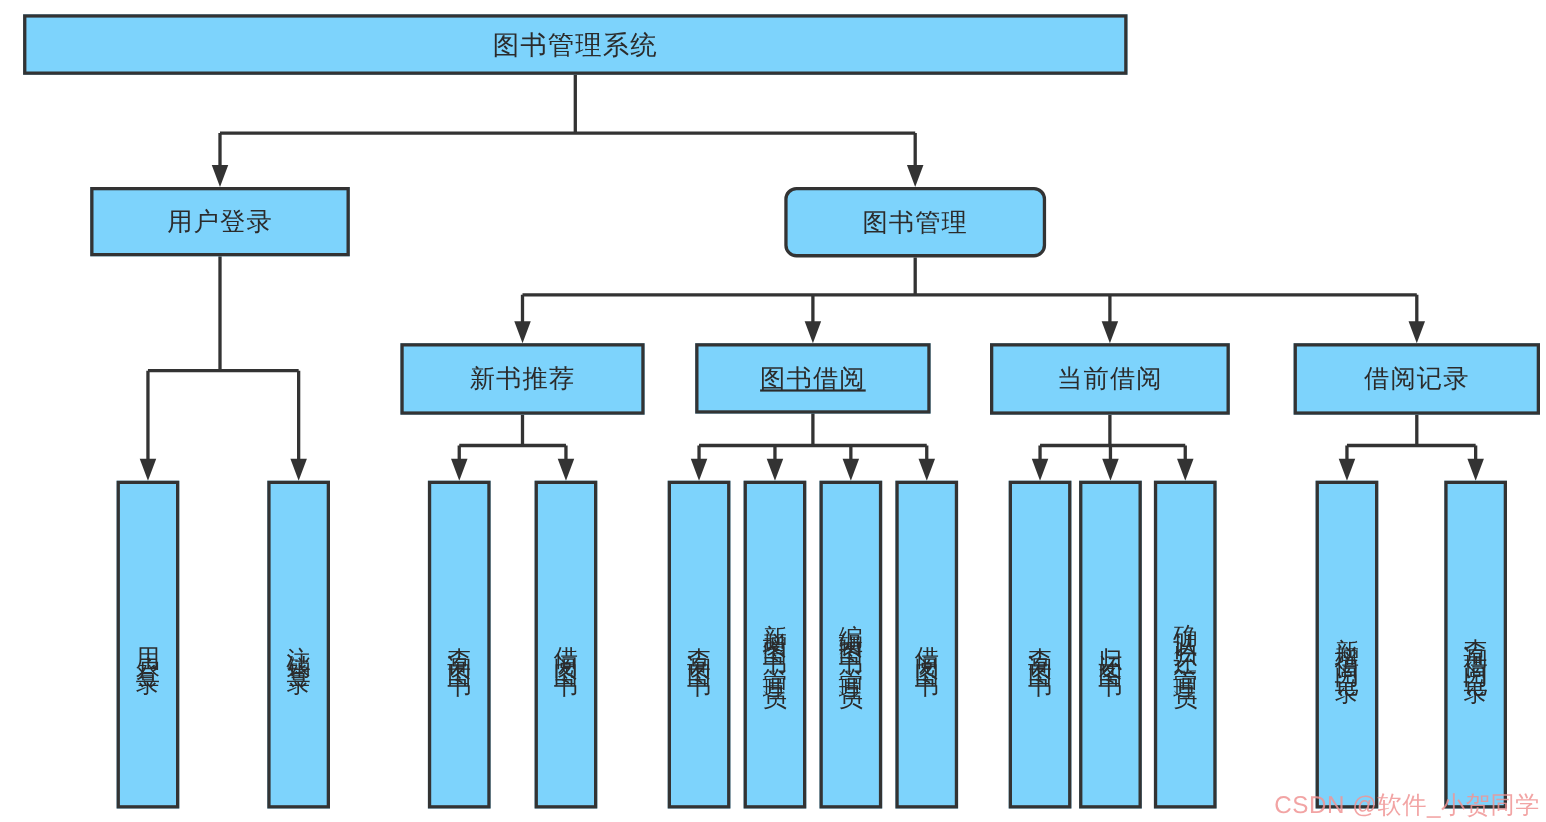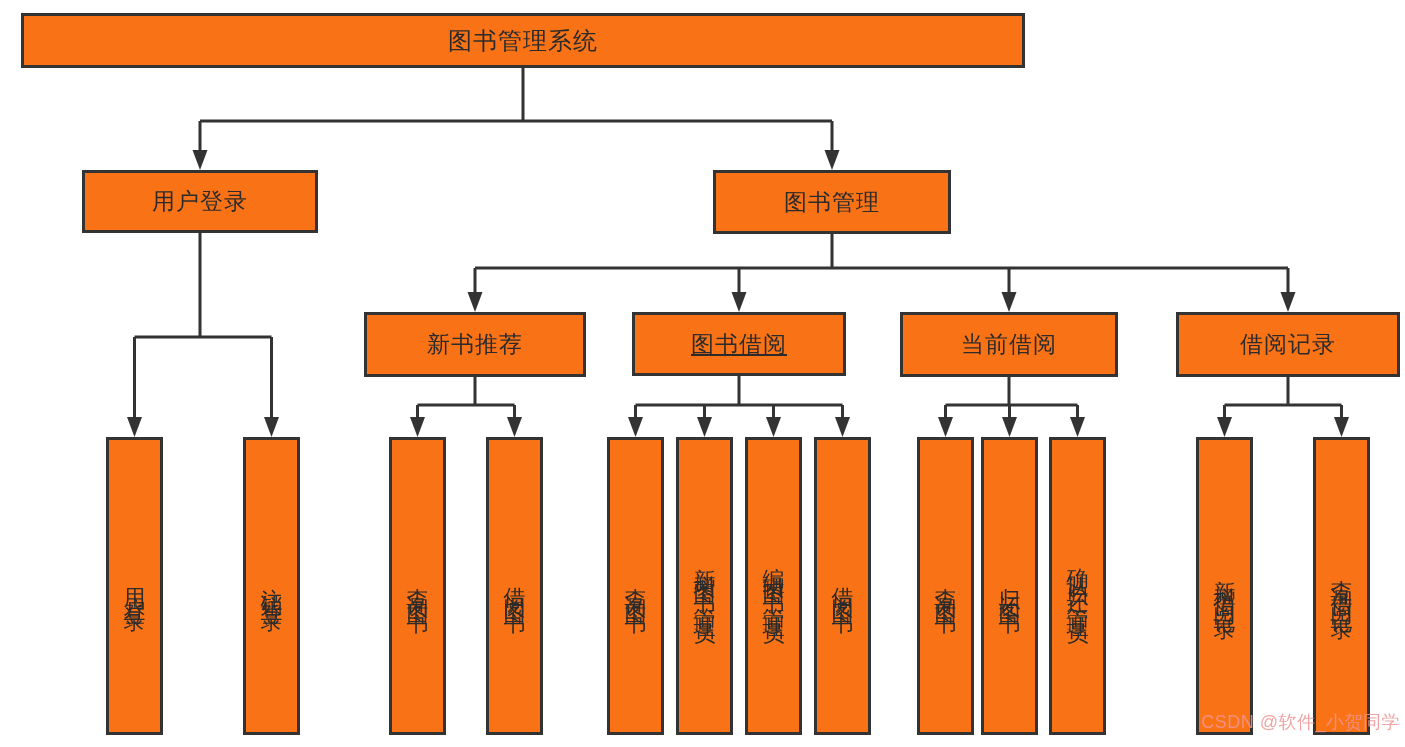--- a/index.html
+++ b/index.html
@@ -11,42 +11,42 @@
     overflow: hidden;
     font-family: "Liberation Sans", sans-serif;
   }
   .connectors {
     position: absolute;
     left: 0; top: 0;
     width: 1405px; height: 747px;
   }
   .node {
     position: absolute;
-    background: #f97316;
+    background: #7dd3fc;
     border: 3px solid #333333;
     box-sizing: border-box;
     display: flex;
     align-items: center;
     justify-content: center;
     color: #2b2b2b;
     text-align: center;
   }
   .h { font-size: 23px; letter-spacing: 1px; }
   .root { font-size: 24px; }
   .v {
     writing-mode: vertical-rl;
     font-size: 22px;
     letter-spacing: 8px;
     line-height: 1;
   }
   .watermark {
     position: absolute;
     right: 5px;
-    bottom: 13px;
-    font-size: 18px;
+    bottom: 0;
+    font-size: 22px;
     color: rgba(240, 148, 148, 0.85);
     letter-spacing: 0.5px;
     white-space: nowrap;
     z-index: 5;
   }
 </style>
 </head>
 <body>
 
 <div class="stage">
@@ -87,21 +87,21 @@
       <polygon points="1002,417 1017,417 1009.5,437"></polygon>
       <polygon points="1070,417 1085,417 1077.5,437"></polygon>
       <polygon points="1217,417 1232,417 1224.5,437"></polygon>
       <polygon points="1334,417 1349,417 1341.5,437"></polygon>
     </g>
   </svg>
 
   <div class="node h root" style="left:21px; top:13px; width:1004px; height:55px;">图书管理系统</div>
 
   <div class="node h" style="left:82px; top:170px; width:236px; height:63px;">用户登录</div>
-  <div class="node h" style="left:713px; top:170px; width:238px; height:64px;">图书管理</div>
+  <div class="node h" style="left:713px; top:170px; width:238px; height:64px;border-radius:11px;">图书管理</div>
 
   <div class="node h" style="left:364px; top:312px; width:222px; height:65px;text-align:center;">新书推荐</div>
   <div class="node h" style="left:632px; top:312px; width:214px; height:64px;text-decoration:underline;">图书借阅</div>
   <div class="node h" style="left:900px; top:312px; width:218px; height:65px;">当前借阅</div>
   <div class="node h" style="left:1176px; top:312px; width:224px; height:65px;">借阅记录</div>
 
   <div class="node v" style="left:106px; top:437px; width:57px; height:298px;">用户登录</div>
   <div class="node v" style="left:243px; top:437px; width:57px; height:298px;">注销登录</div>
 
   <div class="node v" style="left:389px; top:437px; width:57px; height:298px;">查询图书</div>

